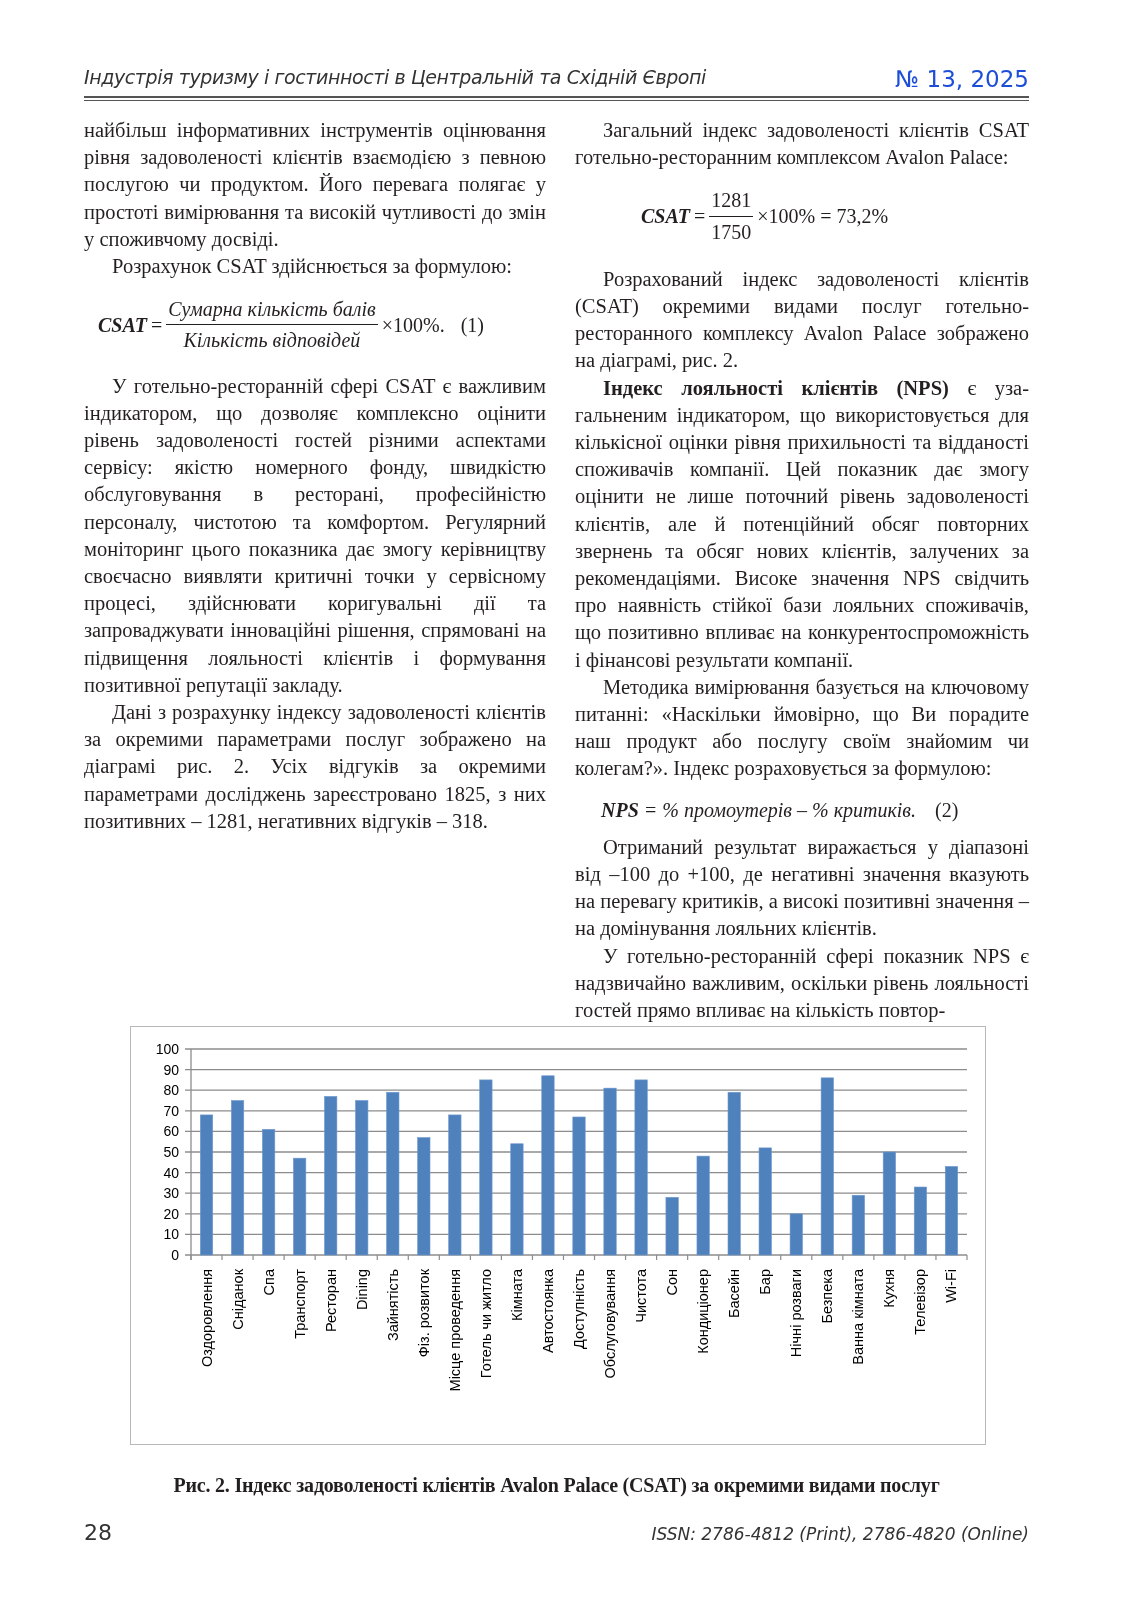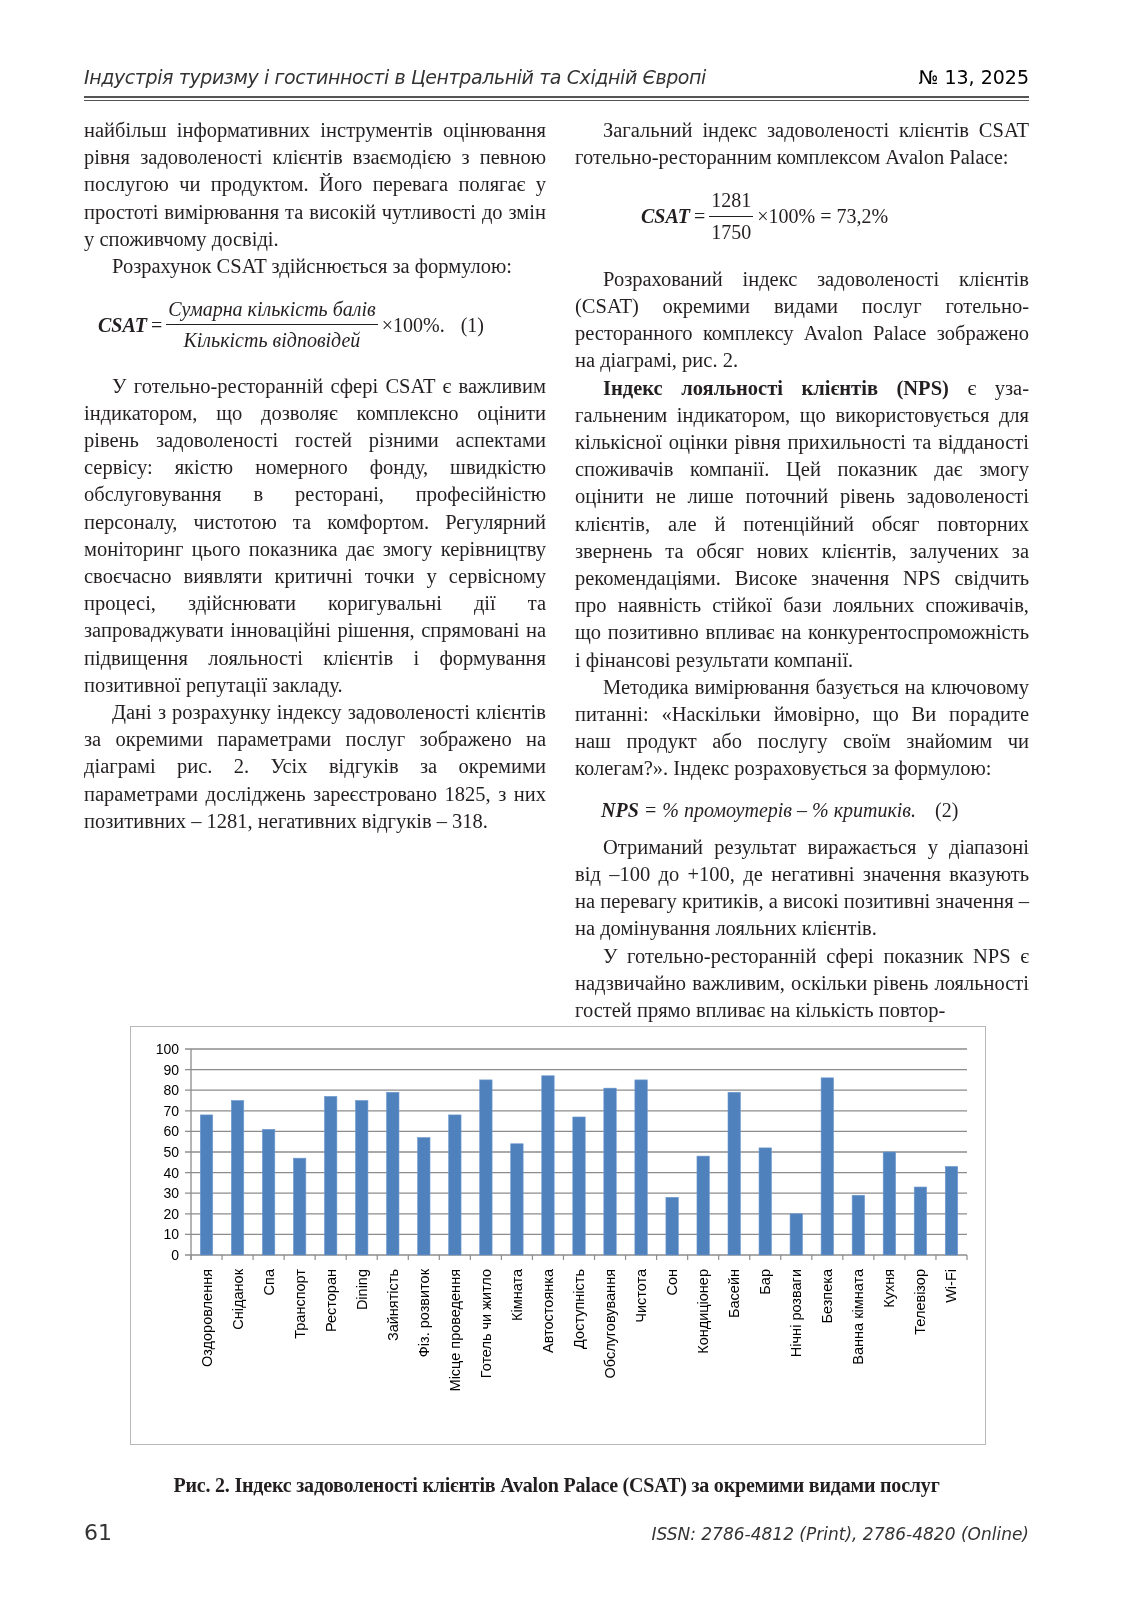--- a/index.html
+++ b/index.html
@@ -1,19 +1,19 @@
 <!DOCTYPE html>
 <html><head>
 <meta charset="utf-8">
 <style>
   html, body { margin: 0; padding: 0; background: #ffffff; }
   body { width: 1131px; height: 1607px; position: relative; overflow: hidden; color: #231f20; }
   .abs { position: absolute; }
   .hdr-title { left: 84px; top: 66px; font-family: "DejaVu Sans", sans-serif; font-style: italic; font-size: 19px; color: #333; letter-spacing: -0.4px; }
-  .hdr-issue { right: 102px; top: 66px; font-family: "DejaVu Sans", sans-serif; font-size: 19px; color: #000000; }
+  .hdr-issue { right: 102px; top: 66px; font-family: "DejaVu Sans", sans-serif; font-size: 23px; color: #1d4ed8; }
   .hdr-rule1 { left: 84px; width: 945px; top: 96px; height: 0; border-top: 2px solid #555; }
   .hdr-rule2 { left: 84px; width: 945px; top: 100px; height: 0; border-top: 1px solid #555; }
 
   .col { font-family: "Liberation Serif", serif; font-size: 20.5px; line-height: 27.2px; text-align: justify; }
   .col p { margin: 0; text-indent: 28px; hyphens: manual; }
   .col p.noindent { text-indent: 0; }
   .col-left { left: 84px; top: 117px; width: 462px; }
   .col-right { left: 575px; top: 117px; width: 454px; }
 
   .formula { font-family: "Liberation Serif", serif; font-size: 20px; }
@@ -174,14 +174,14 @@
       <rect x="752.192" y="125" width="12.416" height="103" fill="#4f81bd" stroke="#6f9ad0" stroke-width="0.6"></rect>
       <text x="0" y="0" text-anchor="end" font-size="14.5" fill="#000" transform="translate(763.4,242) rotate(-90)">Кухня</text>
       <rect x="783.232" y="160.01999999999998" width="12.416" height="67.98000000000002" fill="#4f81bd" stroke="#6f9ad0" stroke-width="0.6"></rect>
       <text x="0" y="0" text-anchor="end" font-size="14.5" fill="#000" transform="translate(794.4399999999999,242) rotate(-90)">Телевізор</text>
       <rect x="814.272" y="139.42000000000002" width="12.416" height="88.57999999999998" fill="#4f81bd" stroke="#6f9ad0" stroke-width="0.6"></rect>
       <text x="0" y="0" text-anchor="end" font-size="14.5" fill="#000" transform="translate(825.48,242) rotate(-90)">Wi-Fi</text>
     </svg>
 </div>
 
 <div class="abs caption">Рис. 2. Індекс задоволеності клієнтів Avalon Palace (CSAT) за окремими видами послуг</div>
-<div class="abs page-num">61</div>
+<div class="abs page-num">28</div>
 <div class="abs issn">ISSN: 2786-4812 (Print), 2786-4820 (Online)</div>
 
 </body></html>

